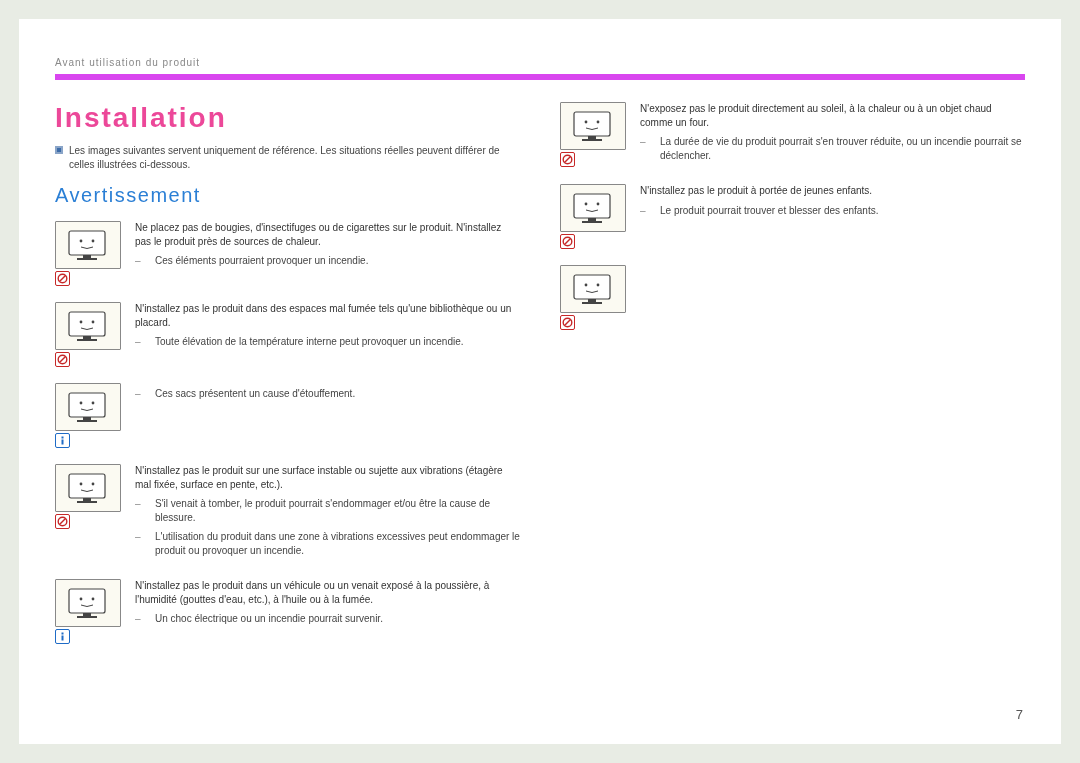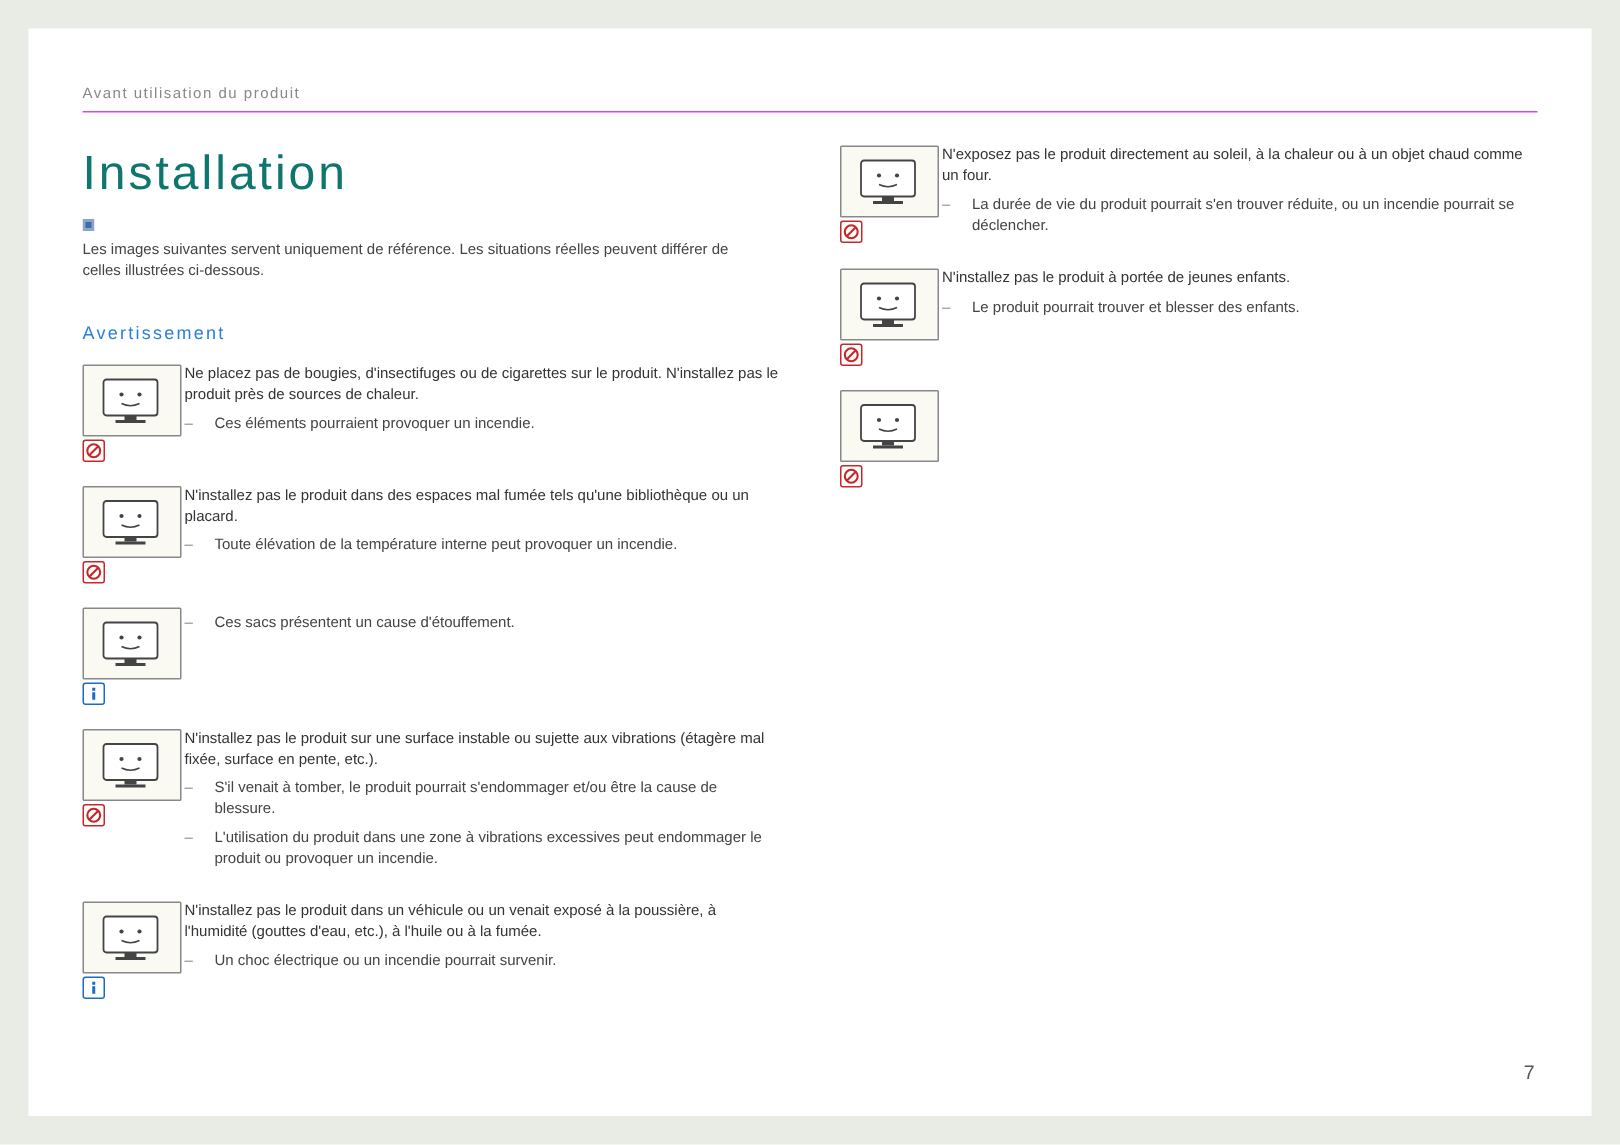--- a/index.html
+++ b/index.html
@@ -16,61 +16,60 @@
     background: #fff;
     width: 100%;
     height: 100%;
     padding: 38px 36px 20px 36px;
     position: relative;
   }
   .header {
     font-size: 10px;
     letter-spacing: 1px;
     color: #888;
-    border-bottom: 1px solid #d946ef;
+    border-bottom: 6px solid #d946ef;
     padding-bottom: 6px;
     margin-bottom: 22px;
   }
   .content {
     display: flex;
     gap: 40px;
   }
   .col {
     flex: 1;
     min-width: 0;
   }
   h1 {
-    font-size: 32px;
-    font-weight: 400;
+    font-size: 28px;
+    font-weight: 700;
     letter-spacing: 2px;
-    color: #0f766e;
+    color: #ec4899;
     margin-bottom: 10px;
   }
   .note {
     display: flex;
     gap: 6px;
-    margin-bottom: 28px;
+    margin-bottom: 13px;
     padding-right: 20px;
-    flex-direction: column;
   }
   .note .bullet {
     width: 8px; height: 8px; flex: 0 0 8px; margin-top: 2px;
   }
   .note .bullet svg { display:block; }
   .note span { color: #444; line-height: 1.35; }
   h2 {
-    font-size: 12px;
+    font-size: 20px;
     font-weight: 400;
     letter-spacing: 1.5px;
     color: #2b7fd5;
     margin-bottom: 14px;
   }
   .item {
     display: flex;
-    gap: 2px;
+    gap: 14px;
     margin-bottom: 16px;
   }
   .icon-col {
     flex: 0 0 66px;
     display: flex;
     flex-direction: column;
     align-items: flex-start;
     gap: 2px;
   }
   .illus {

